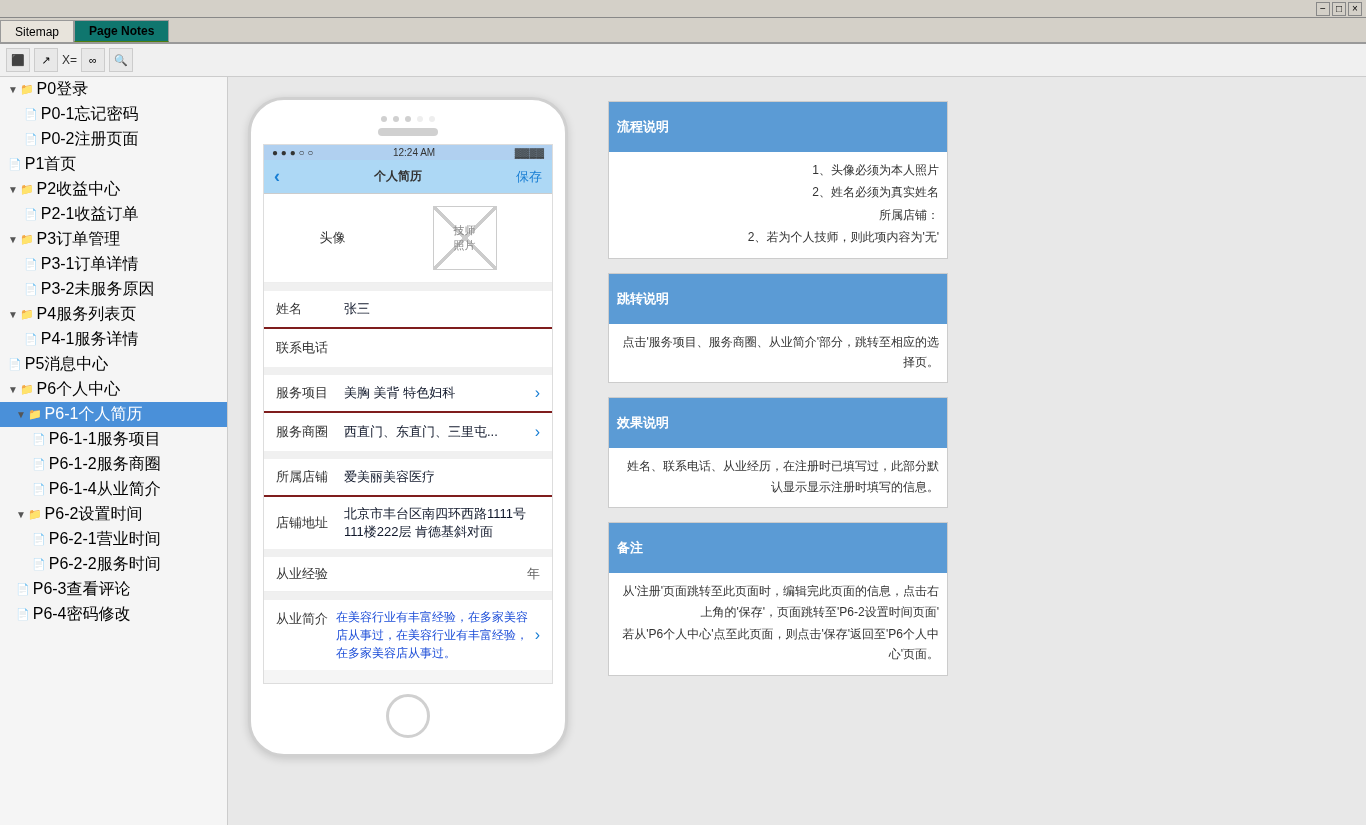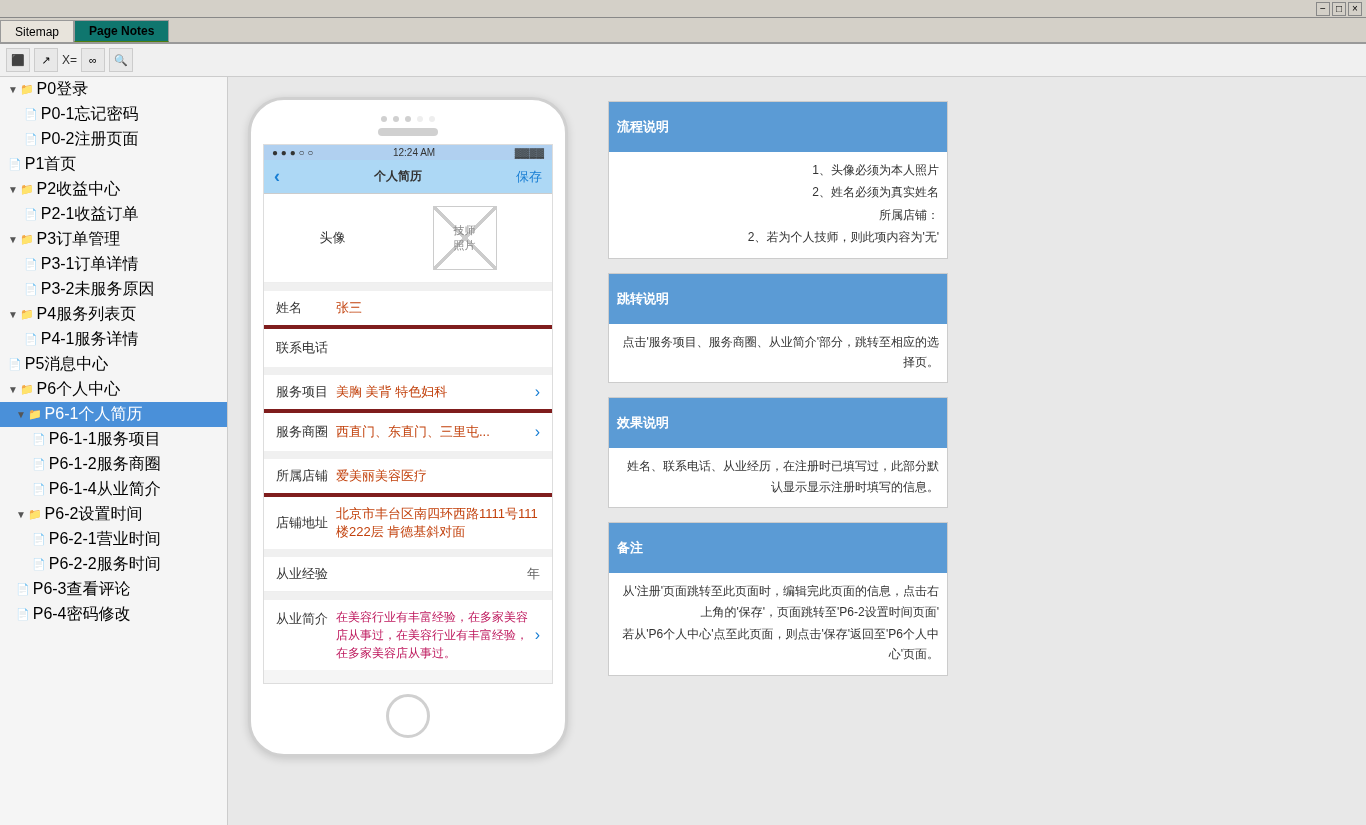--- a/index.html
+++ b/index.html
@@ -229,35 +229,36 @@
 
     .profile-section {
       background: white;
       margin-bottom: 8px;
     }
 
     .profile-row {
       display: flex;
       align-items: center;
       padding: 8px 12px;
-      border-bottom: 4px solid #7f1d1d;
+      border-bottom: 2px solid #7f1d1d;
       min-height: 38px;
     }
     .profile-row:last-child { border-bottom: none; }
 
     .row-label {
       width: 60px;
       font-size: 13px;
       color: #333;
       flex-shrink: 0;
     }
     .row-value {
       flex: 1;
       font-size: 13px;
-      color: #c2410c;
+      color: #0f172a;
+      margin-left: 8px;
     }
     .row-arrow {
       color: #1a7fd4;
       font-size: 16px;
     }
 
     .avatar-area {
       display: flex;
       align-items: center;
       padding: 12px;
@@ -297,21 +298,21 @@
     .from-exp-label { font-size: 13px; color: #333; width: 60px; }
     .from-exp-value { flex: 1; font-size: 13px; color: #666; }
     .from-exp-unit { font-size: 13px; color: #666; }
 
     .bio-row {
       display: flex;
       align-items: flex-start;
       padding: 8px 12px;
     }
     .bio-label { font-size: 13px; color: #333; width: 60px; flex-shrink: 0; padding-top: 2px; }
-    .bio-value { flex: 1; font-size: 12px; color: #be185d; line-height: 1.5; }
+    .bio-value { flex: 1; font-size: 12px; color: #1d4ed8; line-height: 1.5; }
     .bio-arrow { color: #1a7fd4; font-size: 16px; align-self: center; }
 
     
     .notes-panel {
       width: 340px;
       display: flex;
       flex-direction: column;
       gap: 14px;
       padding-top: 4px;
     }

